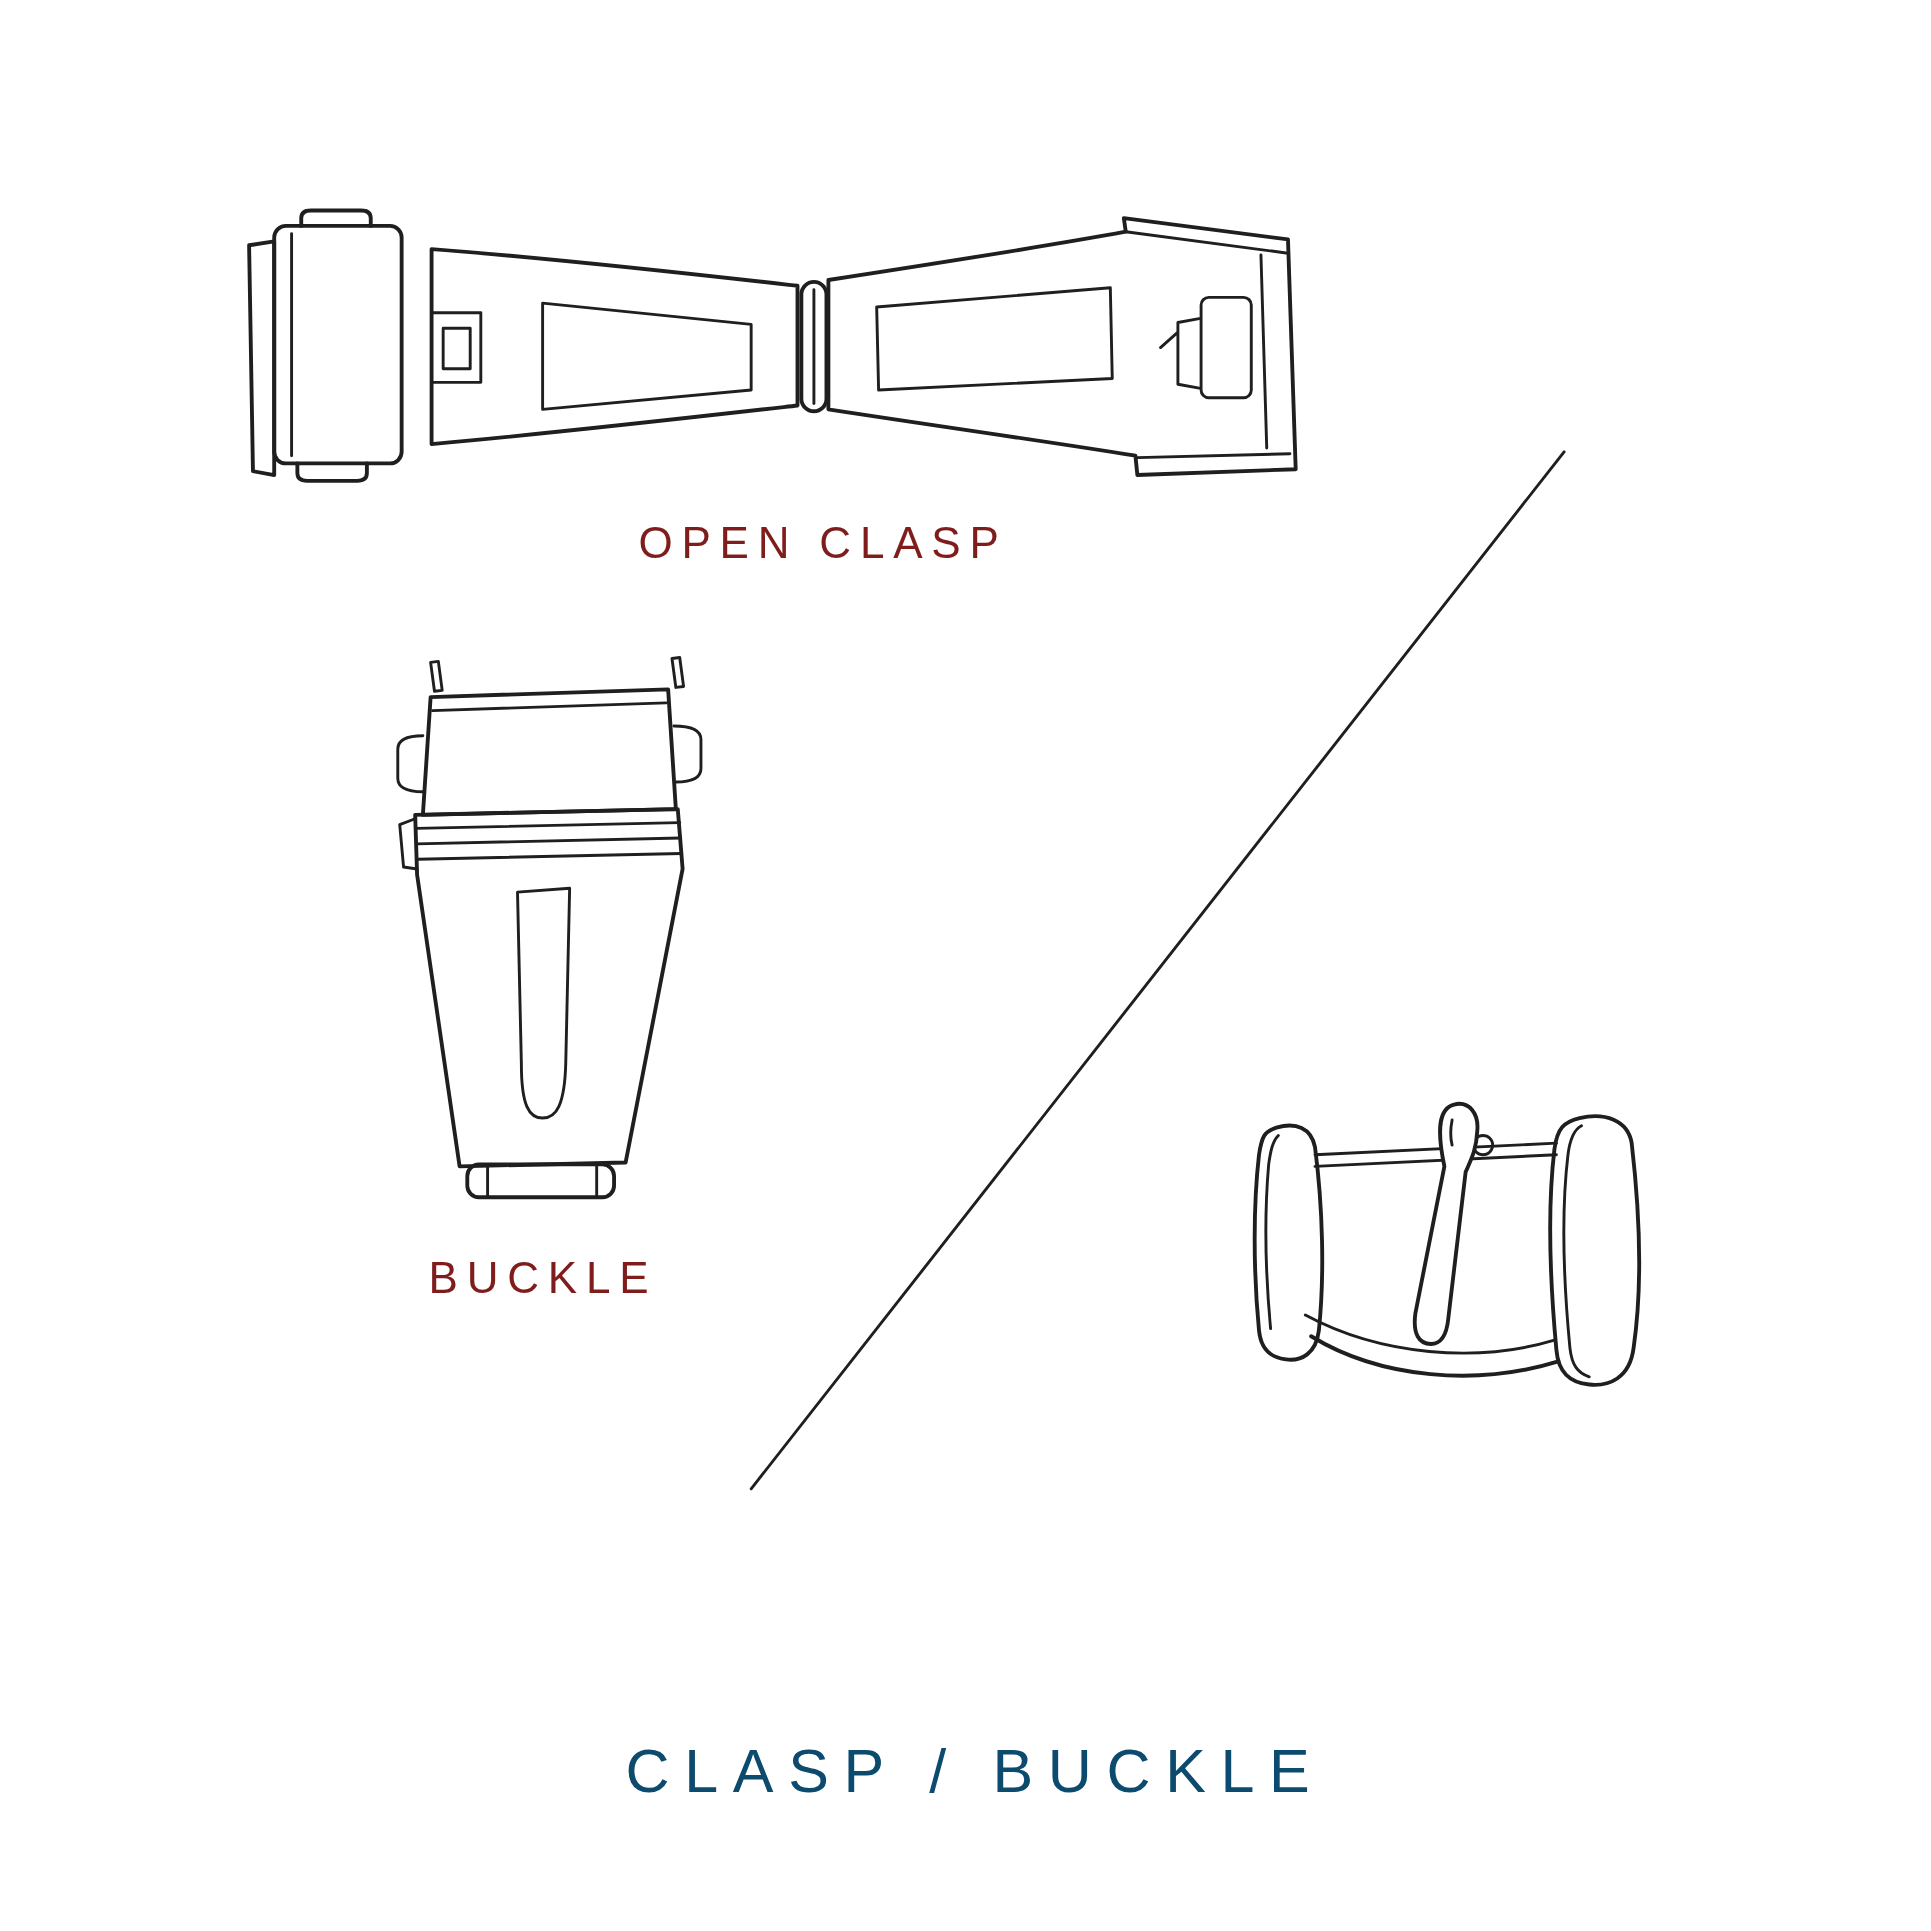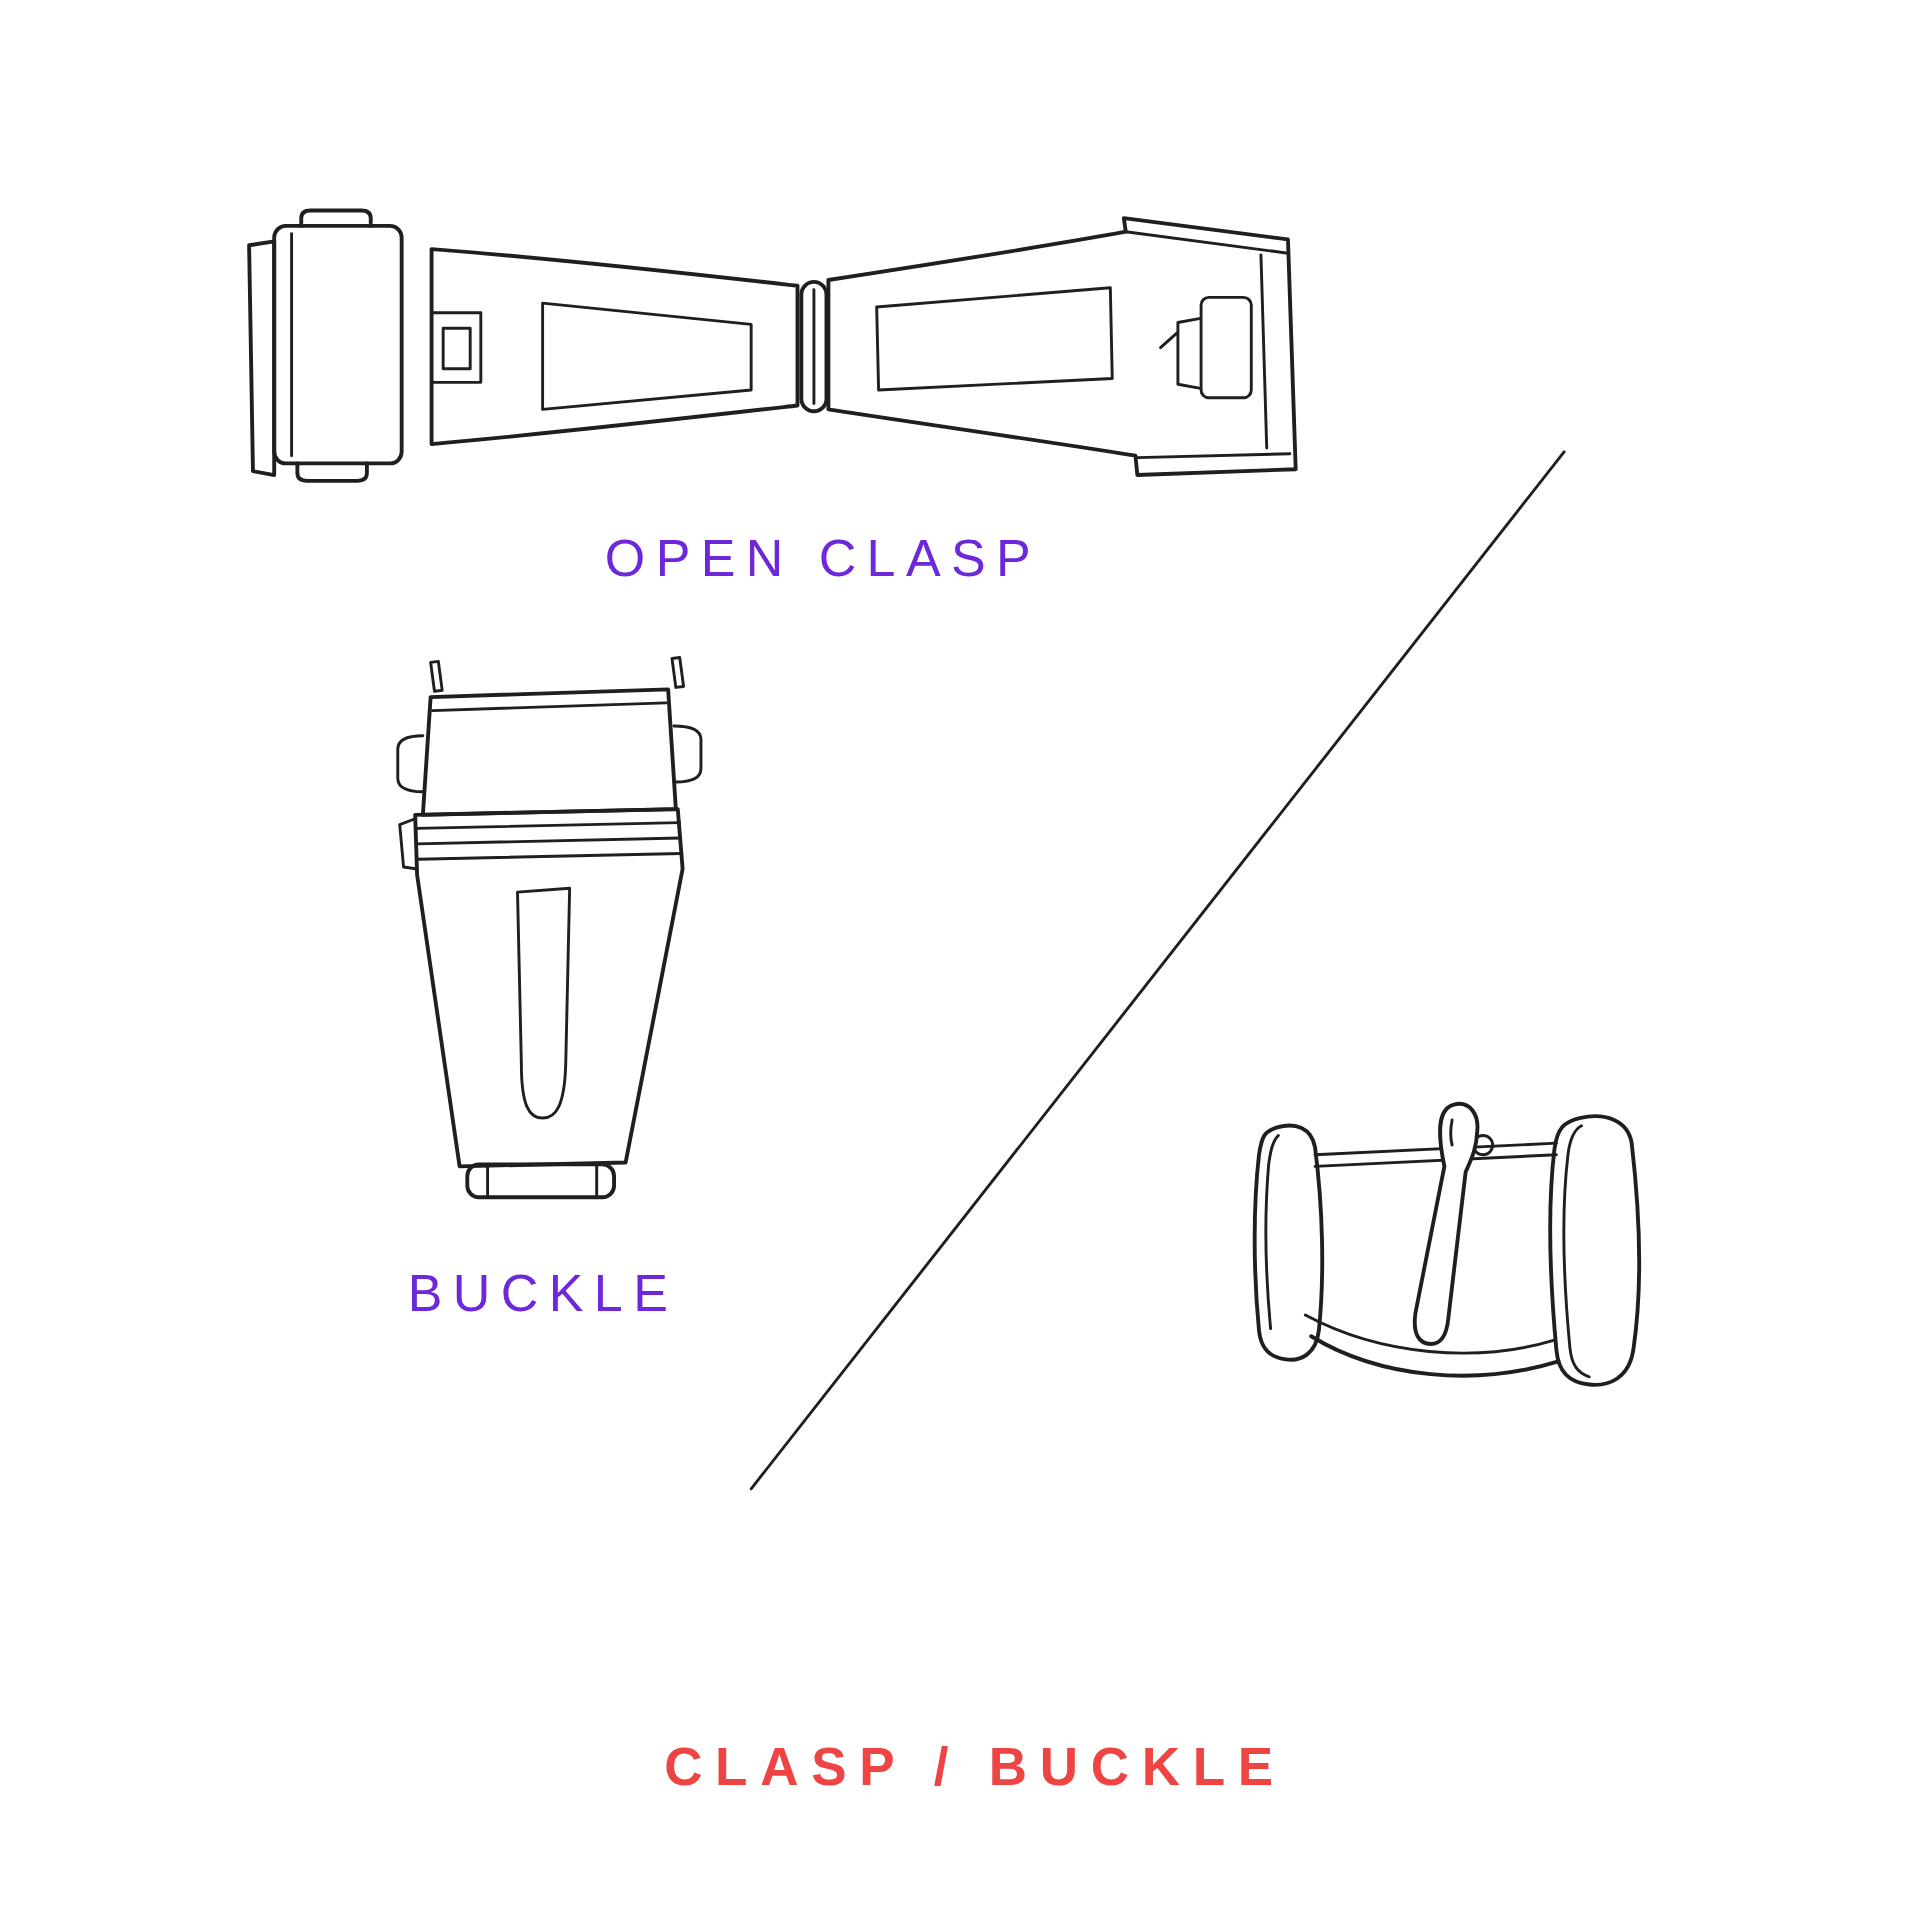--- a/index.html
+++ b/index.html
@@ -17,37 +17,36 @@
   }
   .art {
     position: absolute;
     inset: 0;
     width: 1931px;
     height: 1931px;
   }
   .label {
     position: absolute;
     transform: translateX(-50%);
-    color: #6d28d9;
-    font-size: 52px;
+    color: #7f1d1d;
+    font-size: 44px;
     font-weight: 500;
     letter-spacing: 0.20em;
     white-space: nowrap;
-    margin-top: 10px;
   }
   .label-open { left: 823px; top: 518px; }
   .label-closed { left: 543px; top: 1253px; }
   .title {
     position: absolute;
     left: 975px;
     top: 1736px;
     transform: translateX(-50%);
-    color: #ef4444;
-    font-size: 53px;
-    font-weight: 700;
+    color: #0c4a6e;
+    font-size: 61px;
+    font-weight: 400;
     letter-spacing: 0.24em;
     white-space: nowrap;
   }
 </style>
 </head>
 <body>
 
 <div class="canvas">
 
   <svg class="art" viewBox="0 0 2000 2000" fill="none" stroke="#1f1f1f" stroke-width="4" stroke-linejoin="round" stroke-linecap="round">

